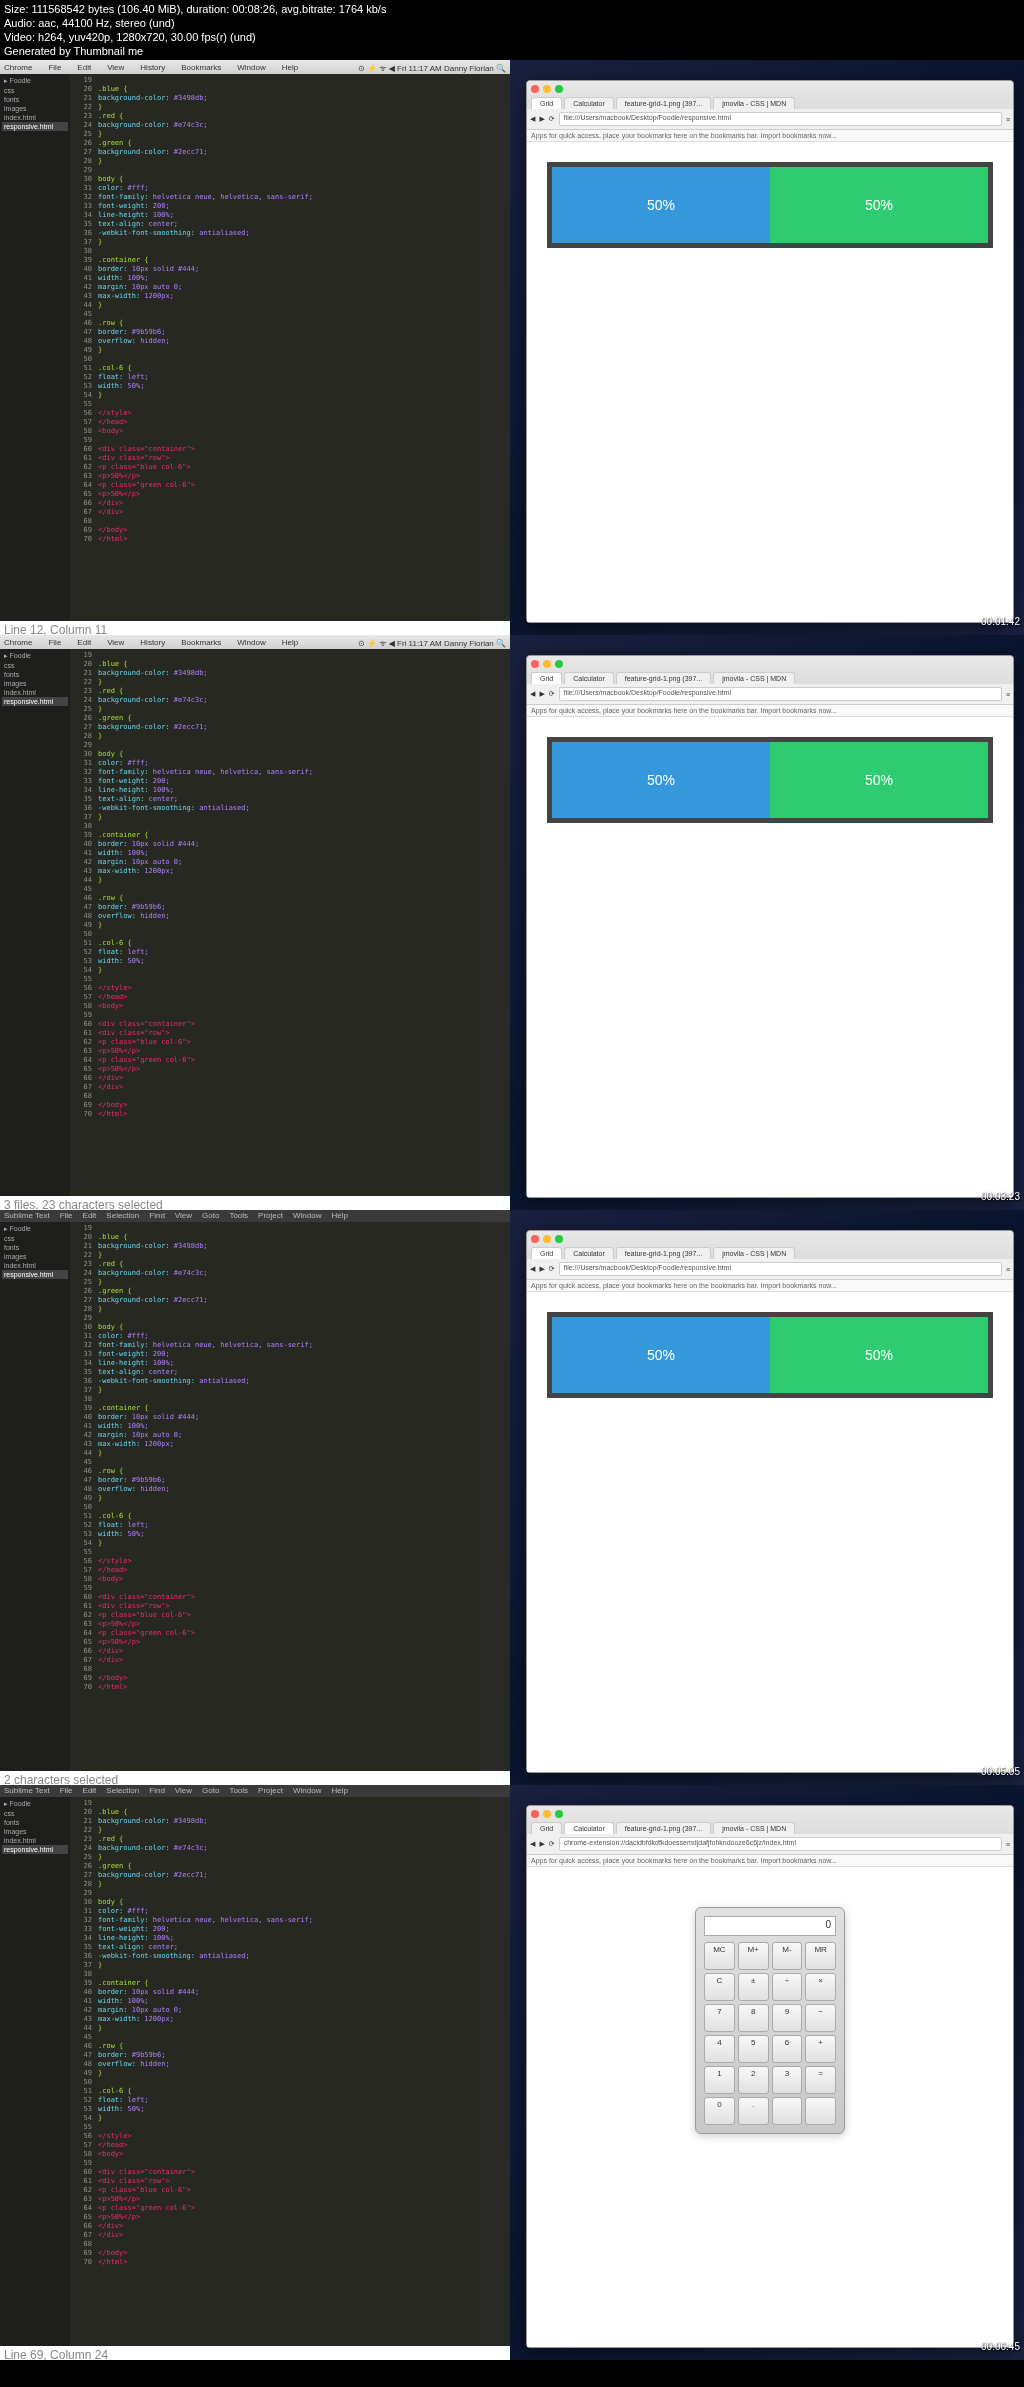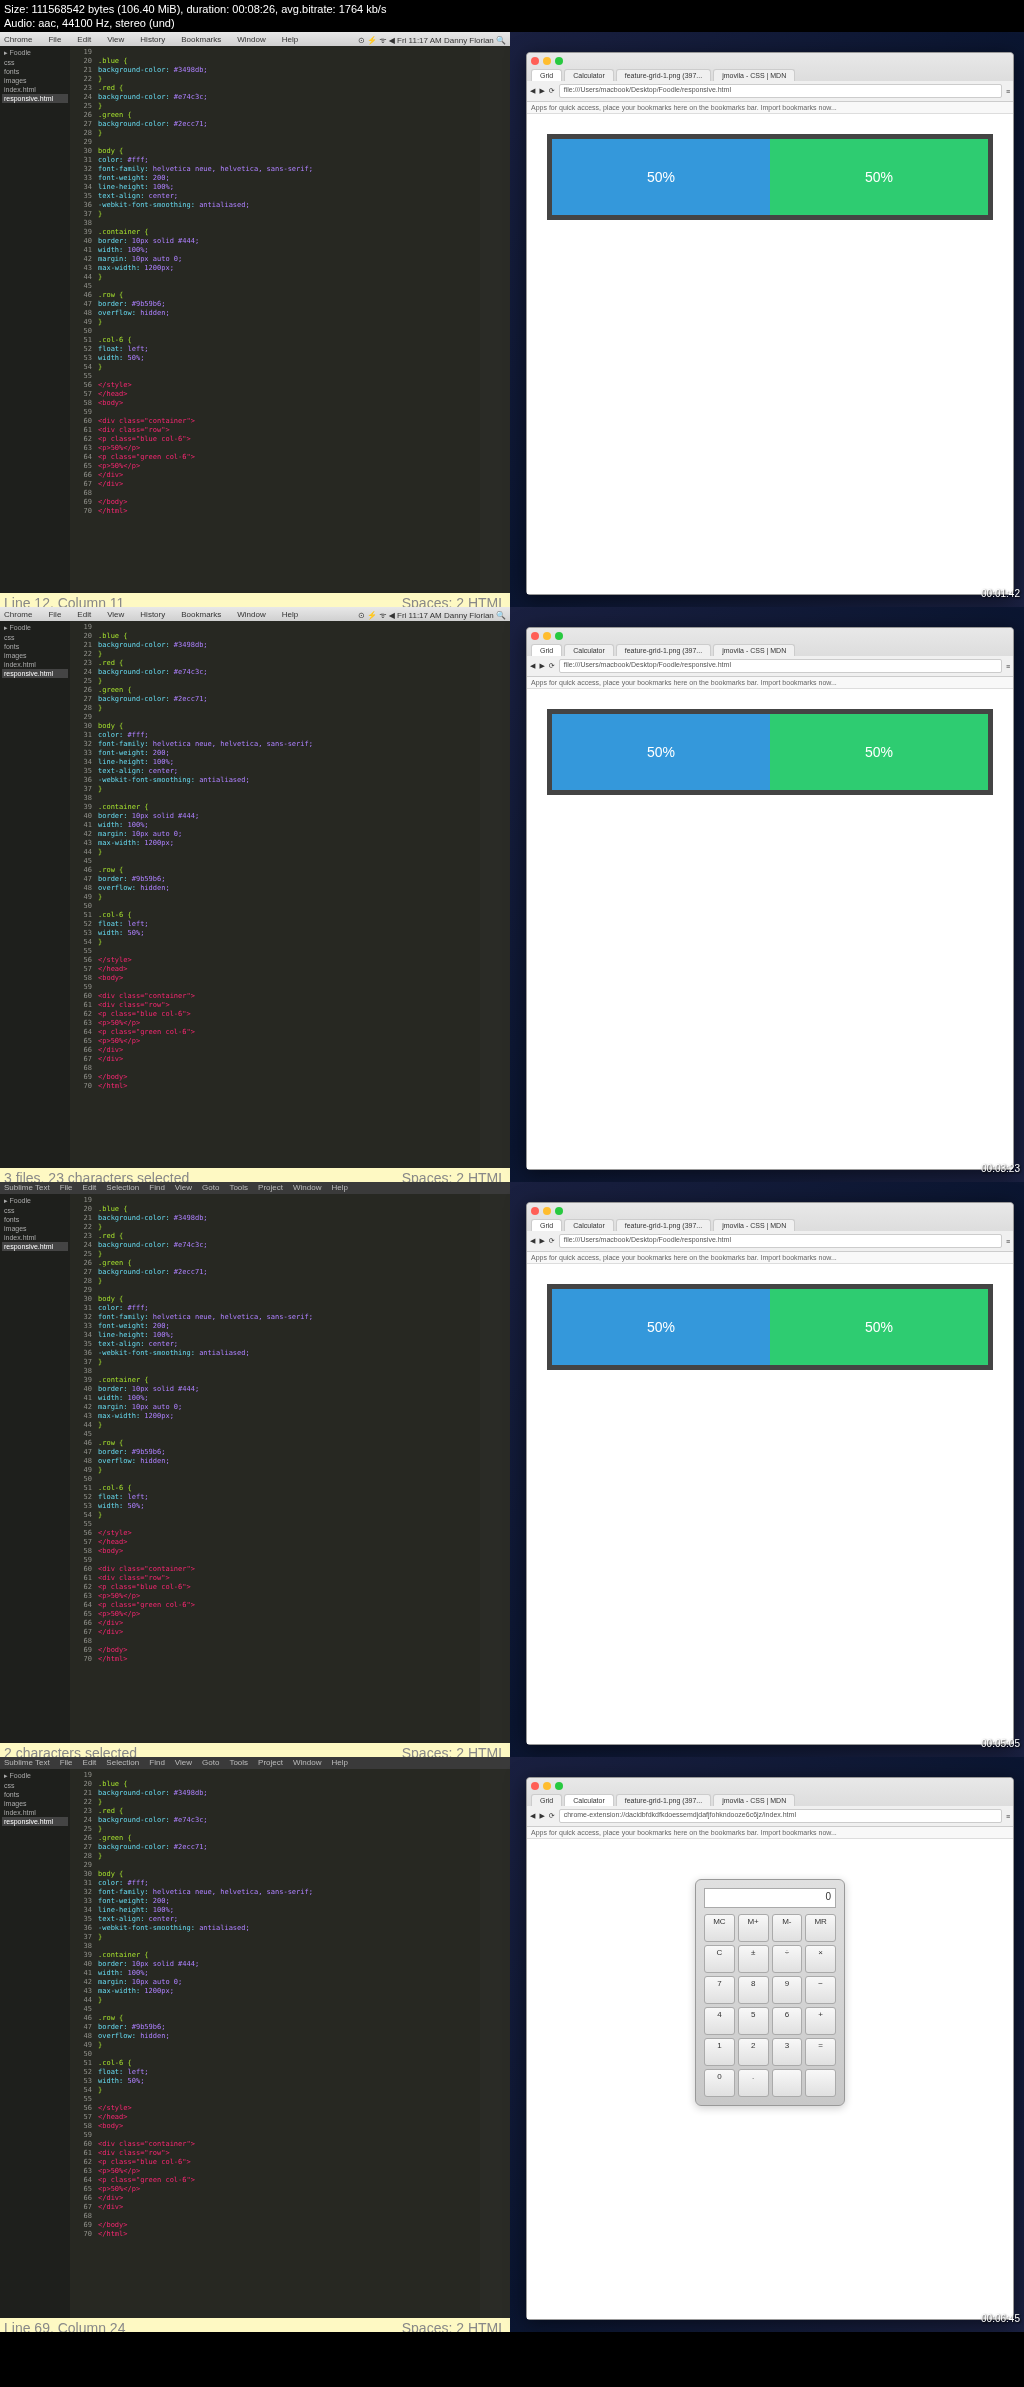--- a/index.html
+++ b/index.html
@@ -16,21 +16,21 @@
 .sidebar-item{padding:1px 2px;color:#aaa;}
 .sidebar-item.active{background:#444;color:#fff;}
 .code-area{flex:1;background:#272822;padding:2px 4px;font-family:monospace;font-size:7px;line-height:9px;overflow:hidden;}
 .code-line{display:flex;}
 .line-num{width:18px;color:#90908a;text-align:right;margin-right:6px;}
 .code-text{color:#f8f8f2;}
 .sel{color:#a6e22e;}
 .prop{color:#66d9ef;}
 .val{color:#ae81ff;}
 .tag{color:#f92672;}
-.editor-status{height:14px;background:#fef9c3;color:#888;font-size:14px;padding:2px 4px;display:flex;}
+.editor-status{height:14px;background:#ffffff;color:#888;font-size:12px;padding:2px 4px;display:flex;flex-direction:column;}
 .editor-status .right{margin-left:auto;}
 .browser-window{position:absolute;top:20px;left:16px;right:10px;background:#fff;border:1px solid #999;border-radius:4px;box-shadow:0 4px 20px rgba(0,0,0,0.5);}
 .browser-chrome{background:linear-gradient(#e8e8e8,#d0d0d0);border-radius:4px 4px 0 0;}
 .traffic-lights{display:flex;gap:4px;padding:4px;}
 .tl{width:8px;height:8px;border-radius:50%;}
 .tl.red{background:#ff5f56;}
 .tl.yellow{background:#ffbd2e;}
 .tl.green{background:#27c93f;}
 .browser-tabs{display:flex;padding:0 4px;font-size:7px;color:#333;}
 .browser-tab{padding:2px 8px;background:#f0f0f0;border-radius:3px 3px 0 0;margin-right:2px;border:1px solid #ccc;border-bottom:none;}
@@ -49,20 +49,22 @@
 .calc-btn{background:linear-gradient(#f8f8f8,#e0e0e0);border:1px solid #aaa;border-radius:3px;height:28px;font-size:8px;color:#333;text-align:center;line-height:14px;}
 .timestamp{position:absolute;bottom:8px;right:4px;color:#fff;font-size:10px;text-shadow:1px 1px 2px #000;}
 .minimap{width:30px;background:#2a2b26;}
 </style>
 </head>
 <body>
 
 <div class="info-block">
 <div>Size: 111568542 bytes (106.40 MiB), duration: 00:08:26, avg.bitrate: 1764 kb/s</div>
 <div>Audio: aac, 44100 Hz, stereo (und)</div>
+<div>Video: h264, yuv420p, 1280x720, 30.00 fps(r) (und)</div>
+<div>Generated by Thumbnail me</div>
 </div>
 
 <div class="frame">
 <div class="frame-left">
 <div class="mac-menubar">
 <span>Chrome</span>
         <span>File</span>
         <span>Edit</span>
         <span>View</span>
         <span>History</span>

